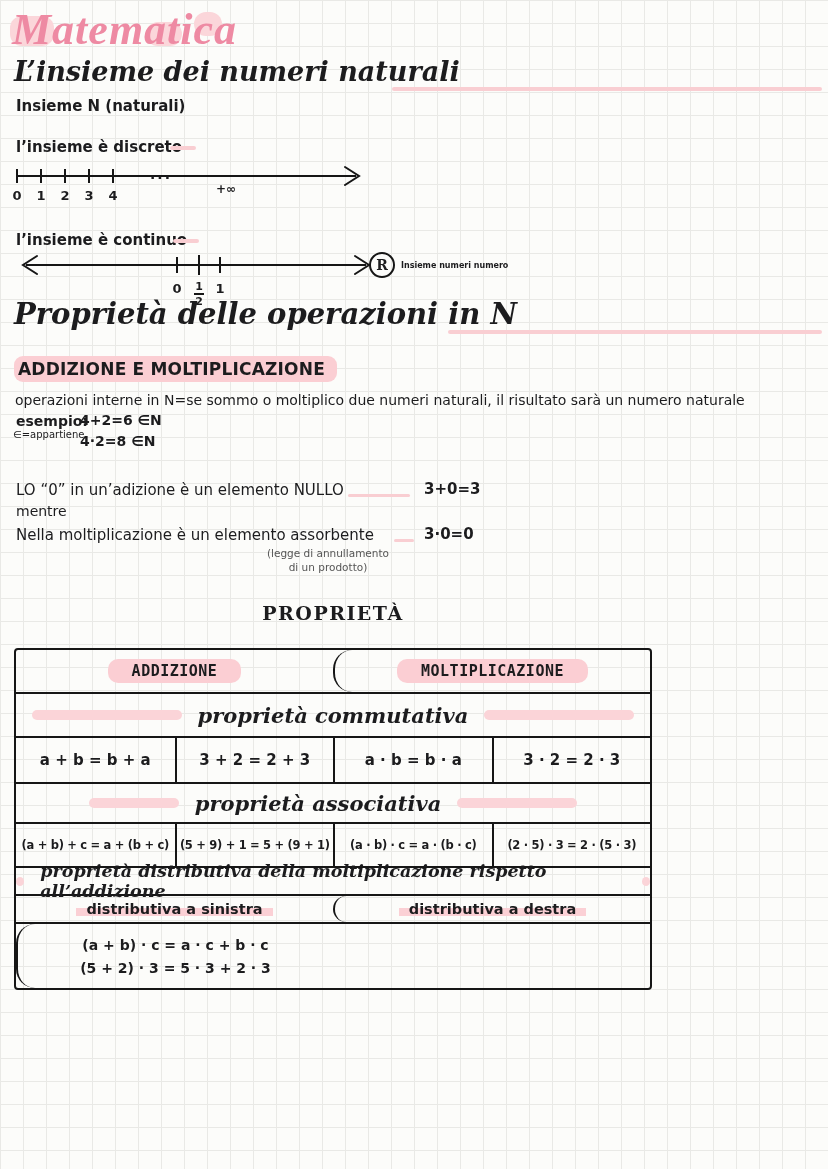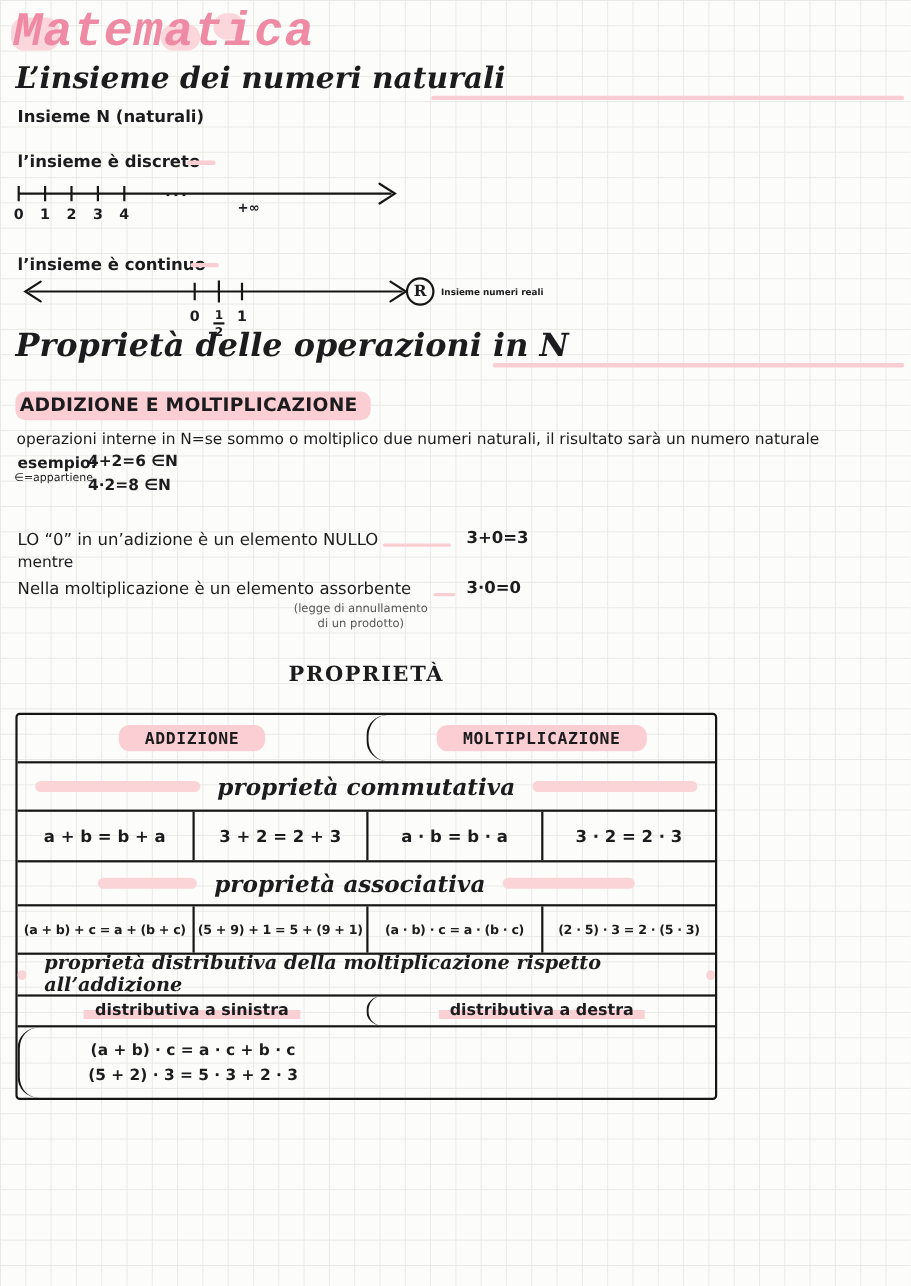--- a/index.html
+++ b/index.html
@@ -14,21 +14,21 @@
       linear-gradient(to bottom, #e9e9e6 1px, transparent 1px);
     background-size:23px 23px;
     color:#1c1c1e;
   }
   .abs { position:absolute; }
   .script { font-family:"DejaVu Serif", serif; font-style:italic; font-weight:bold; }
   .bold { font-weight:bold; }
   .nowrap { white-space:nowrap; }
 
   .t-hl { background:#fbd6da; border-radius:12px; }
-  .page-title { font-family:Liberation Mono, monospace; font-style:italic; font-weight:bold;
+  .page-title { font-family:Liberation Serif, serif; font-style:italic; font-weight:bold;
     font-size:44px; color:#ee8aa3; letter-spacing:1px; line-height:1;text-align:center; }
   .subtitle { font-size:27px; line-height:1; }
   .pink-line { background:#f9ced2; border-radius:3px; position:absolute; }
 
   .hand-label { font-size:15px; font-weight:bold; }
   .tick-label { font-size:13px; font-weight:bold; width:12px; text-align:center; }
 
   .frac { display:inline-flex; flex-direction:column; align-items:center;
     font-size:11px; font-weight:bold; line-height:1; }
   .frac-bar { width:10px; height:2px; background:#161616; margin:1px 0; }
@@ -51,21 +51,21 @@
   .proprieta-title { font-family:"DejaVu Serif", serif; font-weight:bold;
     font-size:19px; letter-spacing:1.5px; text-align:center; }
 
   .table { border:2.5px solid #161616; border-radius:4px; width:638px; background:transparent; }
   .trow { display:flex; align-items:stretch; }
   .trow + .trow { border-top:2px solid #161616; }
   .tcell { display:flex; align-items:center; justify-content:center; }
   .half { width:50%;border-radius:19px; } .q { width:25%; }
   .bl { border-left:2px solid #161616; }
   .h-head { height:42px; } .h-banner { height:44px; } .h-cells { height:46px; }
-  .h-banner2 { height:40px; } .h-cells2 { height:44px; } .h-banner3 { height:38px; }
+  .h-banner2 { height:40px; } .h-cells2 { height:44px; } .h-banner3 { height:28px; }
   .h-disthead { height:28px; } .h-distbody { height:66px; }
 
   .pill { background:#fbced3; border-radius:10px; padding:3px 24px;
     font-family:"DejaVu Sans Mono", monospace; font-weight:bold; font-size:15px; letter-spacing:0.5px; }
   .banner { justify-content:center; align-items:center; gap:16px; }
   .banner-text { font-family:"DejaVu Serif", serif; font-style:italic; font-weight:bold; font-size:21px; }
   .banner-text.dist { font-size:17.5px; }
   .bar { height:10px; background:#fbd4d8; border-radius:5px; display:inline-block; align-self:center; }
   .dot { width:9px; height:9px; border-radius:50%; background:#fbd4d8; display:inline-block; align-self:center; }
 
@@ -124,21 +124,21 @@
   </svg>
   <span class="abs tick-label" style="left:171px;top:281px">0</span>
   <span class="abs frac" style="left:194px;top:281px">
     <span>1</span>
     <span class="frac-bar"></span>
     <span>2</span>
   </span>
   <span class="abs tick-label" style="left:214px;top:281px">1</span>
 
   <div class="abs r-circle" style="left:369px;top:252px">R</div>
-  <span class="abs r-caption" style="left:401px;top:261px">Insieme numeri reali</span>
+  <span class="abs r-caption" style="left:401px;top:261px">Insieme numeri numero</span>
 
   <h2 class="abs script section-heading" style="left:14px;top:300px">Proprietà delle operazioni in N</h2>
   <div class="pink-line" style="left:448px;top:330px;width:374px;height:4px"></div>
 
   <div class="abs" style="left:14px;top:359px">
     <span class="hl-head">ADDIZIONE E MOLTIPLICAZIONE</span>
   </div>
 
   <div class="abs intro nowrap" style="left:15px;top:392px">operazioni interne in N=se sommo o moltiplico due numeri naturali, il risultato sarà un numero naturale</div>
 

